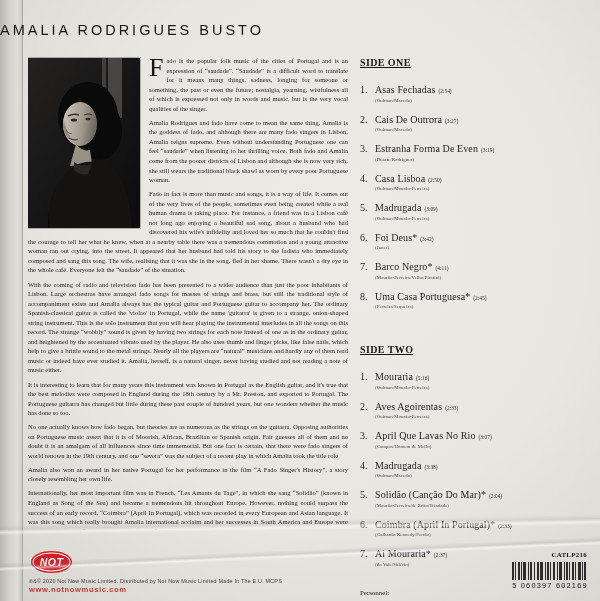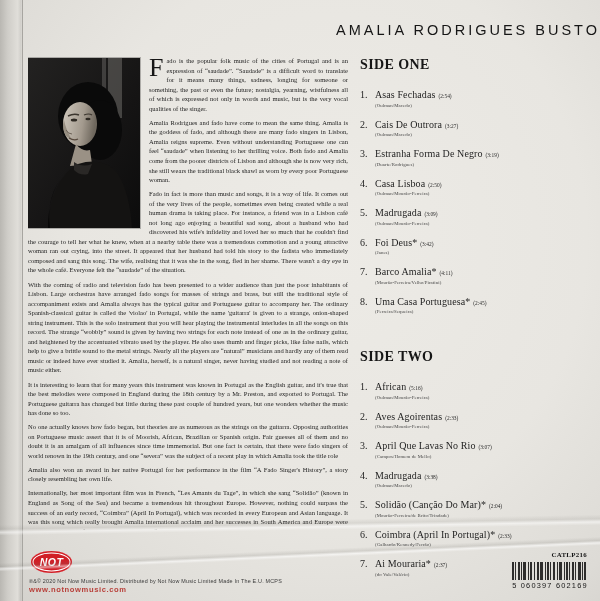--- a/index.html
+++ b/index.html
@@ -18,21 +18,21 @@
   }
   
   .wrinkles {
     position:absolute; left:0; bottom:0; width:600px; height:95px; pointer-events:none;
     background:
       linear-gradient(-2.5deg, rgba(255,255,255,0) 46%, rgba(255,255,255,0.55) 48%, rgba(120,118,112,0.18) 50%, rgba(255,255,255,0) 53%),
       linear-gradient(-1deg, rgba(255,255,255,0) 72%, rgba(255,255,255,0.5) 75%, rgba(120,118,112,0.14) 78%, rgba(255,255,255,0) 82%);
   }
 
   .album-title {
-    position:absolute; top:22px; left:0; width:600px; text-align:right;
+    position:absolute; top:22px; left:0; width:600px; text-align:left;
     font-family:"Liberation Sans", sans-serif; font-size:14.5px; letter-spacing:3px;
     color:#161616; font-weight:500;
   }
 
   
   .liner {
     position:absolute; left:28px; top:56px; width:320px; height:474px; overflow:hidden;
     font-size:6.55px; line-height:1.46; text-align:justify; color:#242424;
   }
   .liner p { margin:0 0 4.5px 0; }
@@ -40,21 +40,21 @@
     float:left; width:112px; height:170px; margin:2px 9px 4px 0;
     background:#111; box-shadow:0 0 0 1px rgba(0,0,0,0.25);
   }
   .photo svg { display:block; }
   p.dropcap::first-letter {
     float:left; font-size:26px; line-height:21px; padding:1px 3px 0 0; color:#161616;
   }
 
   
   .tracklist { position:absolute; left:360px; top:57px; width:230px; }
-  .side-heading { font-size:14px; font-weight:bold; letter-spacing:0.4px; margin:0 0 11px 0; color:#161616; }
+  .side-heading { font-size:10px; font-weight:bold; letter-spacing:0.4px; margin:0 0 11px 0; color:#161616;text-decoration:underline; }
   .side-heading.two { margin-top:35px; }
   .track { margin-bottom:6px; }
   .tline { white-space:nowrap; }
   .tnum { display:inline-block; width:15px; font-size:10px; }
   .ttitle { font-size:10px; letter-spacing:0.1px; }
   .ttime { font-size:5.4px; margin-left:3px; color:#2b2b2b; }
   .tcredit { font-size:4.8px; color:#454545; margin:0.5px 0 0 15px; letter-spacing:0.1px; }
 
   .personnel { margin-top:21px; font-size:6.9px; line-height:1.55; color:#242424; }
 
@@ -149,48 +149,48 @@
 
     <div class="track">
       <div class="tline"><span class="tnum">1.</span><span class="ttitle">Asas Fechadas</span><span class="ttime">(2:54)</span></div>
       <div class="tcredit">(Oulman/Macedo)</div>
     </div>
     <div class="track">
       <div class="tline"><span class="tnum">2.</span><span class="ttitle">Cais De Outrora</span><span class="ttime">(3:27)</span></div>
       <div class="tcredit">(Oulman/Macedo)</div>
     </div>
     <div class="track">
-      <div class="tline"><span class="tnum">3.</span><span class="ttitle">Estranha Forma De Negro</span><span class="ttime">(3:19)</span></div>
+      <div class="tline"><span class="tnum">3.</span><span class="ttitle">Estranha Forma De Even</span><span class="ttime">(3:19)</span></div>
       <div class="tcredit">(Duarte/Rodrigues)</div>
     </div>
     <div class="track">
       <div class="tline"><span class="tnum">4.</span><span class="ttitle">Casa Lisboa</span><span class="ttime">(2:50)</span></div>
       <div class="tcredit">(Oulman/Mourão-Ferreira)</div>
     </div>
     <div class="track">
       <div class="tline"><span class="tnum">5.</span><span class="ttitle">Madrugada</span><span class="ttime">(3:09)</span></div>
       <div class="tcredit">(Oulman/Mourão-Ferreira)</div>
     </div>
     <div class="track">
       <div class="tline"><span class="tnum">6.</span><span class="ttitle">Foi Deus*</span><span class="ttime">(3:42)</span></div>
       <div class="tcredit">(Janes)</div>
     </div>
     <div class="track">
-      <div class="tline"><span class="tnum">7.</span><span class="ttitle">Barco Amalia*</span><span class="ttime">(4:11)</span></div>
+      <div class="tline"><span class="tnum">7.</span><span class="ttitle">Barco Negro*</span><span class="ttime">(4:11)</span></div>
       <div class="tcredit">(Mourão-Ferreira/Velho/Piratini)</div>
     </div>
     <div class="track">
       <div class="tline"><span class="tnum">8.</span><span class="ttitle">Uma Casa Portuguesa*</span><span class="ttime">(2:45)</span></div>
       <div class="tcredit">(Ferreira/Sequeira)</div>
     </div>
 
     <h2 class="side-heading two">SIDE TWO</h2>
 
     <div class="track">
-      <div class="tline"><span class="tnum">1.</span><span class="ttitle">African</span><span class="ttime">(5:16)</span></div>
+      <div class="tline"><span class="tnum">1.</span><span class="ttitle">Mouraria</span><span class="ttime">(5:16)</span></div>
       <div class="tcredit">(Oulman/Mourão-Ferreira)</div>
     </div>
     <div class="track">
       <div class="tline"><span class="tnum">2.</span><span class="ttitle">Aves Agoirentas</span><span class="ttime">(2:33)</span></div>
       <div class="tcredit">(Oulman/Mourão-Ferreira)</div>
     </div>
     <div class="track">
       <div class="tline"><span class="tnum">3.</span><span class="ttitle">April Que Lavas No Rio</span><span class="ttime">(3:07)</span></div>
       <div class="tcredit">(Campos/Homem de Mello)</div>
     </div>

